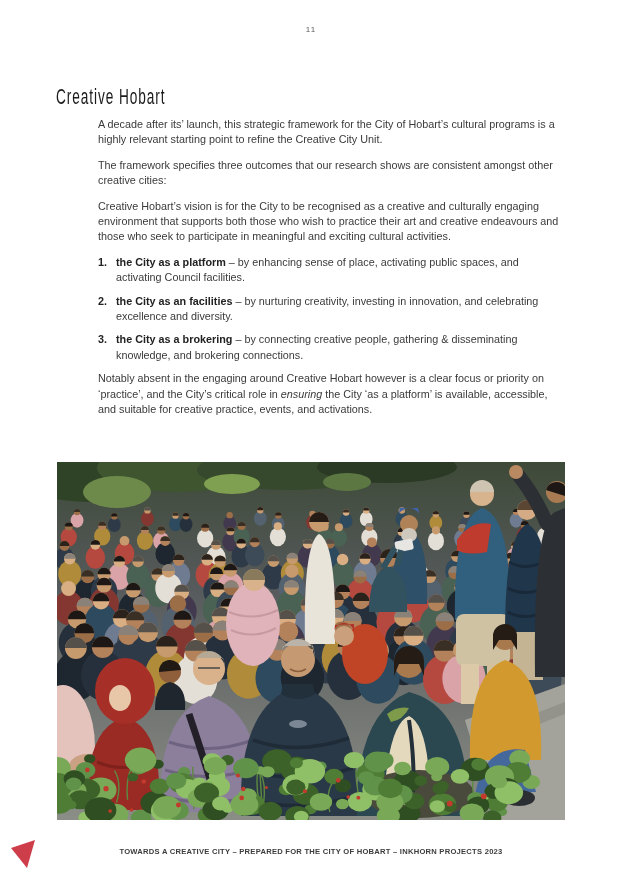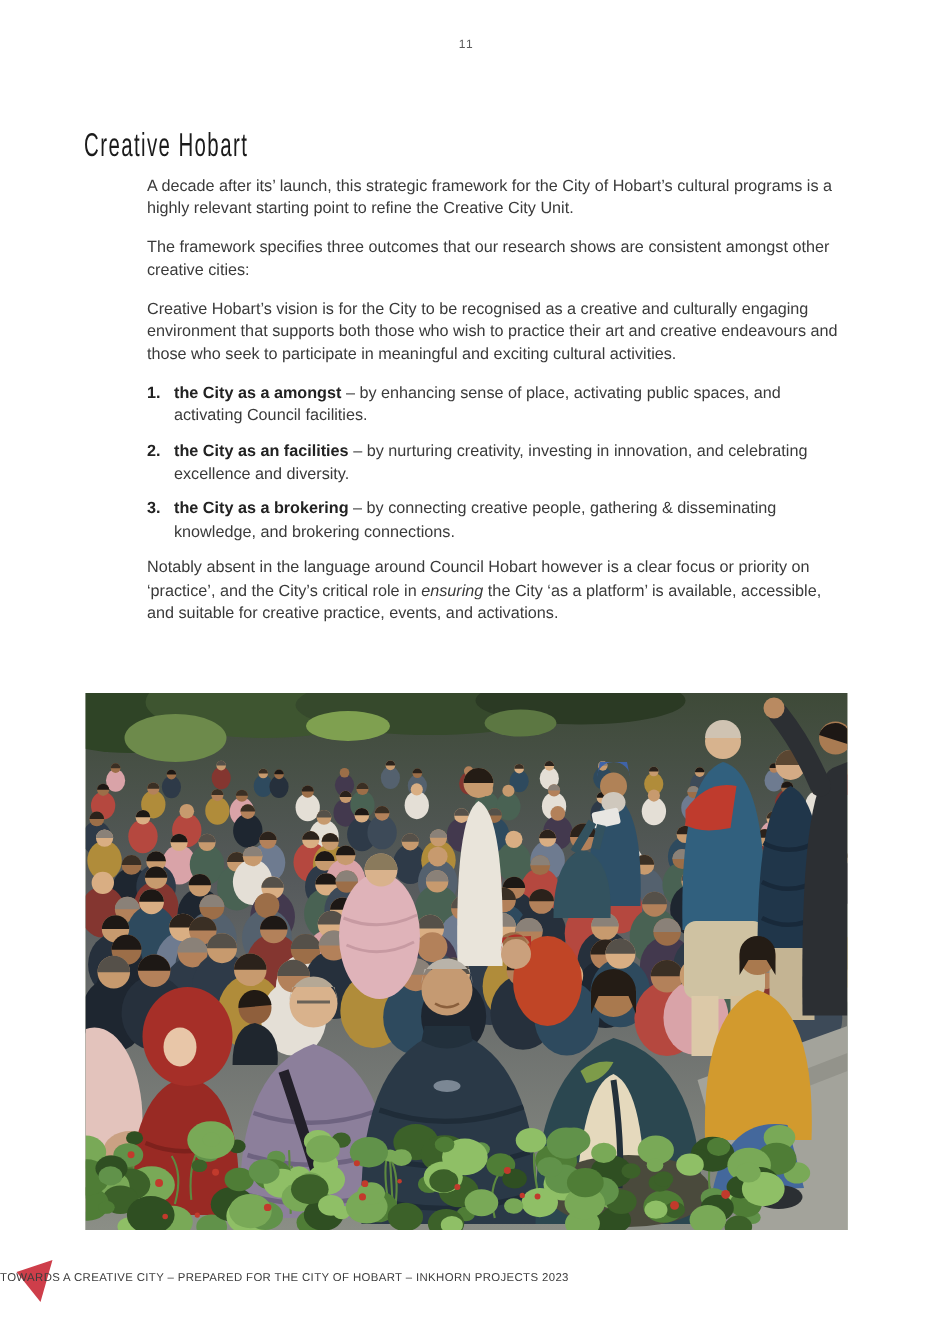--- a/index.html
+++ b/index.html
@@ -27,51 +27,51 @@
   .num-item { position:relative; padding-left:18px; margin-bottom:8px; }
   .num-item .num { position:absolute; left:0; top:0; font-weight:bold; color:#222; }
   .num-item b { color:#222; }
   .photo-frame {
     position:absolute; left:57px; top:462px; width:508px; height:358px;
     overflow:hidden; background:#6a705e;
   }
   .photo-frame svg { display:block; width:100%; height:100%; }
   .footer-text {
     position:absolute; top:847px; left:0; width:100%;
-    text-align:left; font-size:7.6px; letter-spacing:0.25px; color:#3c3c3c;
+    text-align:center; font-size:7.6px; letter-spacing:0.25px; color:#3c3c3c;font-weight:bold;
   }
   .footer-logo { position:absolute; left:10px; top:838px; width:26px; height:31px; }
 </style>
 </head>
 <body>
 
 <div class="page">
 
   <div class="page-number">11</div>
 
   <div class="heading">Creative Hobart</div>
 
   <div class="content">
     <p class="para">A decade after its’ launch, this strategic framework for the City of Hobart’s cultural programs is a highly relevant starting point to refine the Creative City Unit.</p>
     <p class="para">The framework specifies three outcomes that our research shows are consistent amongst other creative cities:</p>
     <p class="para">Creative Hobart’s vision is for the City to be recognised as a creative and culturally engaging environment that supports both those who wish to practice their art and creative endeavours and those who seek to participate in meaningful and exciting cultural activities.</p>
 
     <div class="num-list">
       <div class="num-item">
-        <span class="num">1.</span><b>the City as a amongst</b><span> – by enhancing sense of place, activating public spaces, and activating Council facilities.</span>
+        <span class="num">1.</span><b>the City as a platform</b><span> – by enhancing sense of place, activating public spaces, and activating Council facilities.</span>
       </div>
       <div class="num-item">
         <span class="num">2.</span><b>the City as an facilities</b><span> – by nurturing creativity, investing in innovation, and celebrating excellence and diversity.</span>
       </div>
       <div class="num-item">
         <span class="num">3.</span><b>the City as a brokering</b><span> –  by connecting creative people, gathering &amp; disseminating knowledge, and brokering connections.</span>
       </div>
     </div>
 
-    <p class="para"><span>Notably absent in the language around Council Hobart however is a clear focus or priority on ‘practice’, and the City’s critical role in </span><em>ensuring</em><span> the City ‘as a platform’ is available, accessible, and suitable for creative practice, events, and activations.</span></p>
+    <p class="para"><span>Notably absent in the engaging around Creative Hobart however is a clear focus or priority on ‘practice’, and the City’s critical role in </span><em>ensuring</em><span> the City ‘as a platform’ is available, accessible, and suitable for creative practice, events, and activations.</span></p>
   </div>
 
   <div class="photo-frame">
     <svg id="photo-svg" viewBox="0 0 508 358" preserveAspectRatio="none">
       <defs>
         <linearGradient id="bgGrad" x1="0" y1="0" x2="0" y2="1">
           <stop offset="0" stop-color="#3e4a38"></stop>
           <stop offset="0.35" stop-color="#565a5c"></stop>
           <stop offset="1" stop-color="#8b8e86"></stop>
         </linearGradient>

